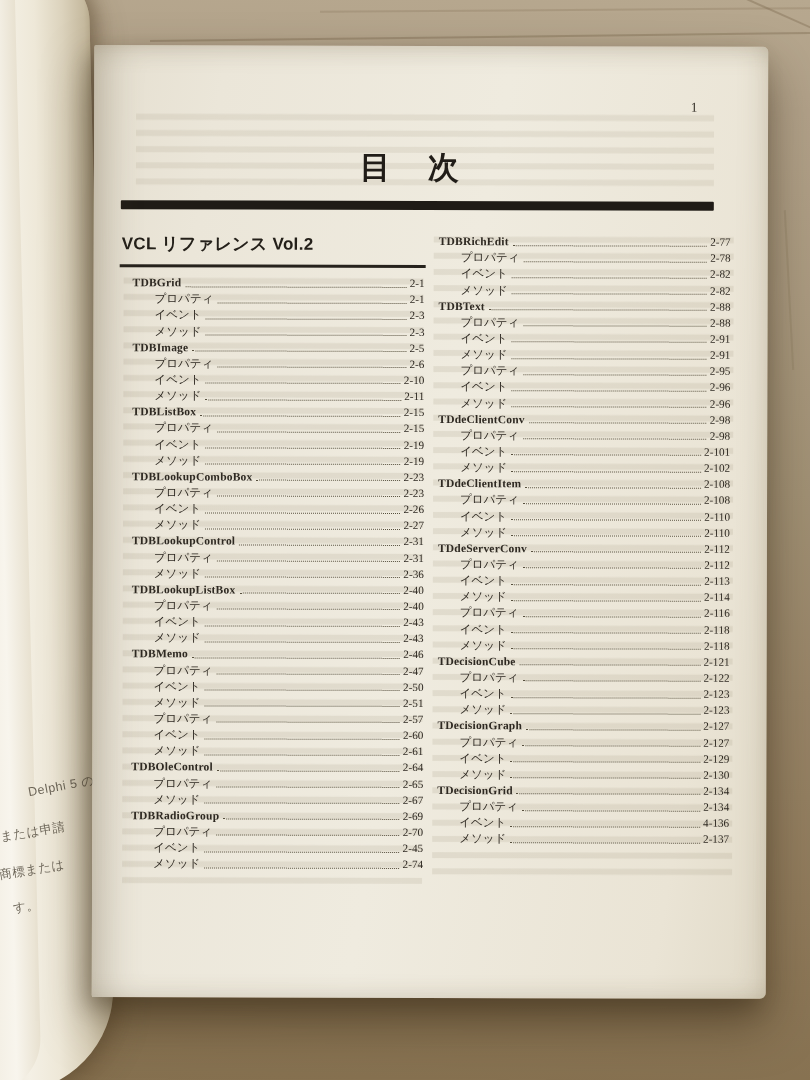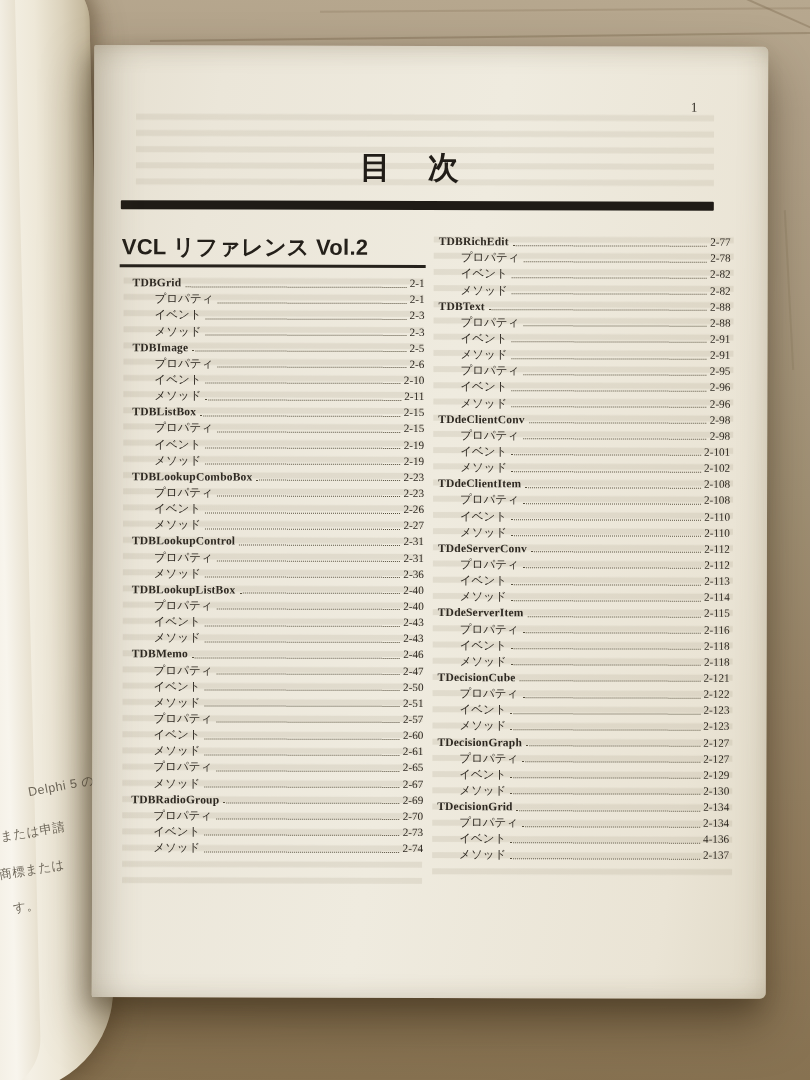--- a/index.html
+++ b/index.html
@@ -63,21 +63,21 @@
   .page-number { position:absolute; left:578px; top:53px; width:44px; text-align:center;
     font-family:"Liberation Serif", serif; font-size:13.5px; color:#38332b; }
 
   .title { position:absolute; top:101px; left:0; width:94%; text-align:center;
     font-size:31px; font-weight:bold; color:#211d18; letter-spacing:3px; margin:0; }
 
   .title-rule { position:absolute; top:155px; left:27px; width:593px; height:9px;
     background:#1f1b16; border-radius:1px; }
 
   .section-header { position:absolute; top:187px; left:28px;
-    font-size:22px; font-weight:bold; color:#24201a; letter-spacing:.3px; }
+    font-size:17px; font-weight:bold; color:#24201a; letter-spacing:.3px; }
   .section-rule { position:absolute; top:219px; left:26px; width:306px; height:2.5px;
     background:#26221c; }
 
   
   .col { position:absolute; width:292px;
     font-family:"Liberation Serif", serif; font-size:11.5px; color:#2e2922; }
   .col-left  { left:39px;  top:228px; }
   .col-right { left:345px; top:186px; }
   .toc-row { display:flex; align-items:flex-end; height:16.15px; line-height:13px; }
   .toc-row .lbl { white-space:nowrap; }
@@ -263,20 +263,25 @@
         <div class="toc-row sub">
           <span class="lbl">イベント</span>
           <span class="leader"></span>
           <span class="pg">2-60</span>
         </div>
         <div class="toc-row sub">
           <span class="lbl">メソッド</span>
           <span class="leader"></span>
           <span class="pg">2-61</span>
         </div>
+        <div class="toc-row main">
+          <span class="lbl">TDBOleControl</span>
+          <span class="leader"></span>
+          <span class="pg">2-64</span>
+        </div>
         <div class="toc-row sub">
           <span class="lbl">プロパティ</span>
           <span class="leader"></span>
           <span class="pg">2-65</span>
         </div>
         <div class="toc-row sub">
           <span class="lbl">メソッド</span>
           <span class="leader"></span>
           <span class="pg">2-67</span>
         </div>
@@ -286,21 +291,21 @@
           <span class="pg">2-69</span>
         </div>
         <div class="toc-row sub">
           <span class="lbl">プロパティ</span>
           <span class="leader"></span>
           <span class="pg">2-70</span>
         </div>
         <div class="toc-row sub">
           <span class="lbl">イベント</span>
           <span class="leader"></span>
-          <span class="pg">2-73</span>
+          <span class="pg">2-45</span>
         </div>
         <div class="toc-row sub">
           <span class="lbl">メソッド</span>
           <span class="leader"></span>
           <span class="pg">2-74</span>
         </div>
       </div>
     <div class="col col-right" id="col-right">
         <div class="toc-row main">
           <span class="lbl">TDBRichEdit</span>
@@ -410,25 +415,20 @@
         <div class="toc-row sub">
           <span class="lbl">イベント</span>
           <span class="leader"></span>
           <span class="pg">2-113</span>
         </div>
         <div class="toc-row sub">
           <span class="lbl">メソッド</span>
           <span class="leader"></span>
           <span class="pg">2-114</span>
         </div>
-        <div class="toc-row main">
-          <span class="lbl">TDdeServerItem</span>
-          <span class="leader"></span>
-          <span class="pg">2-115</span>
-        </div>
         <div class="toc-row sub">
           <span class="lbl">プロパティ</span>
           <span class="leader"></span>
           <span class="pg">2-116</span>
         </div>
         <div class="toc-row sub">
           <span class="lbl">イベント</span>
           <span class="leader"></span>
           <span class="pg">2-118</span>
         </div>

